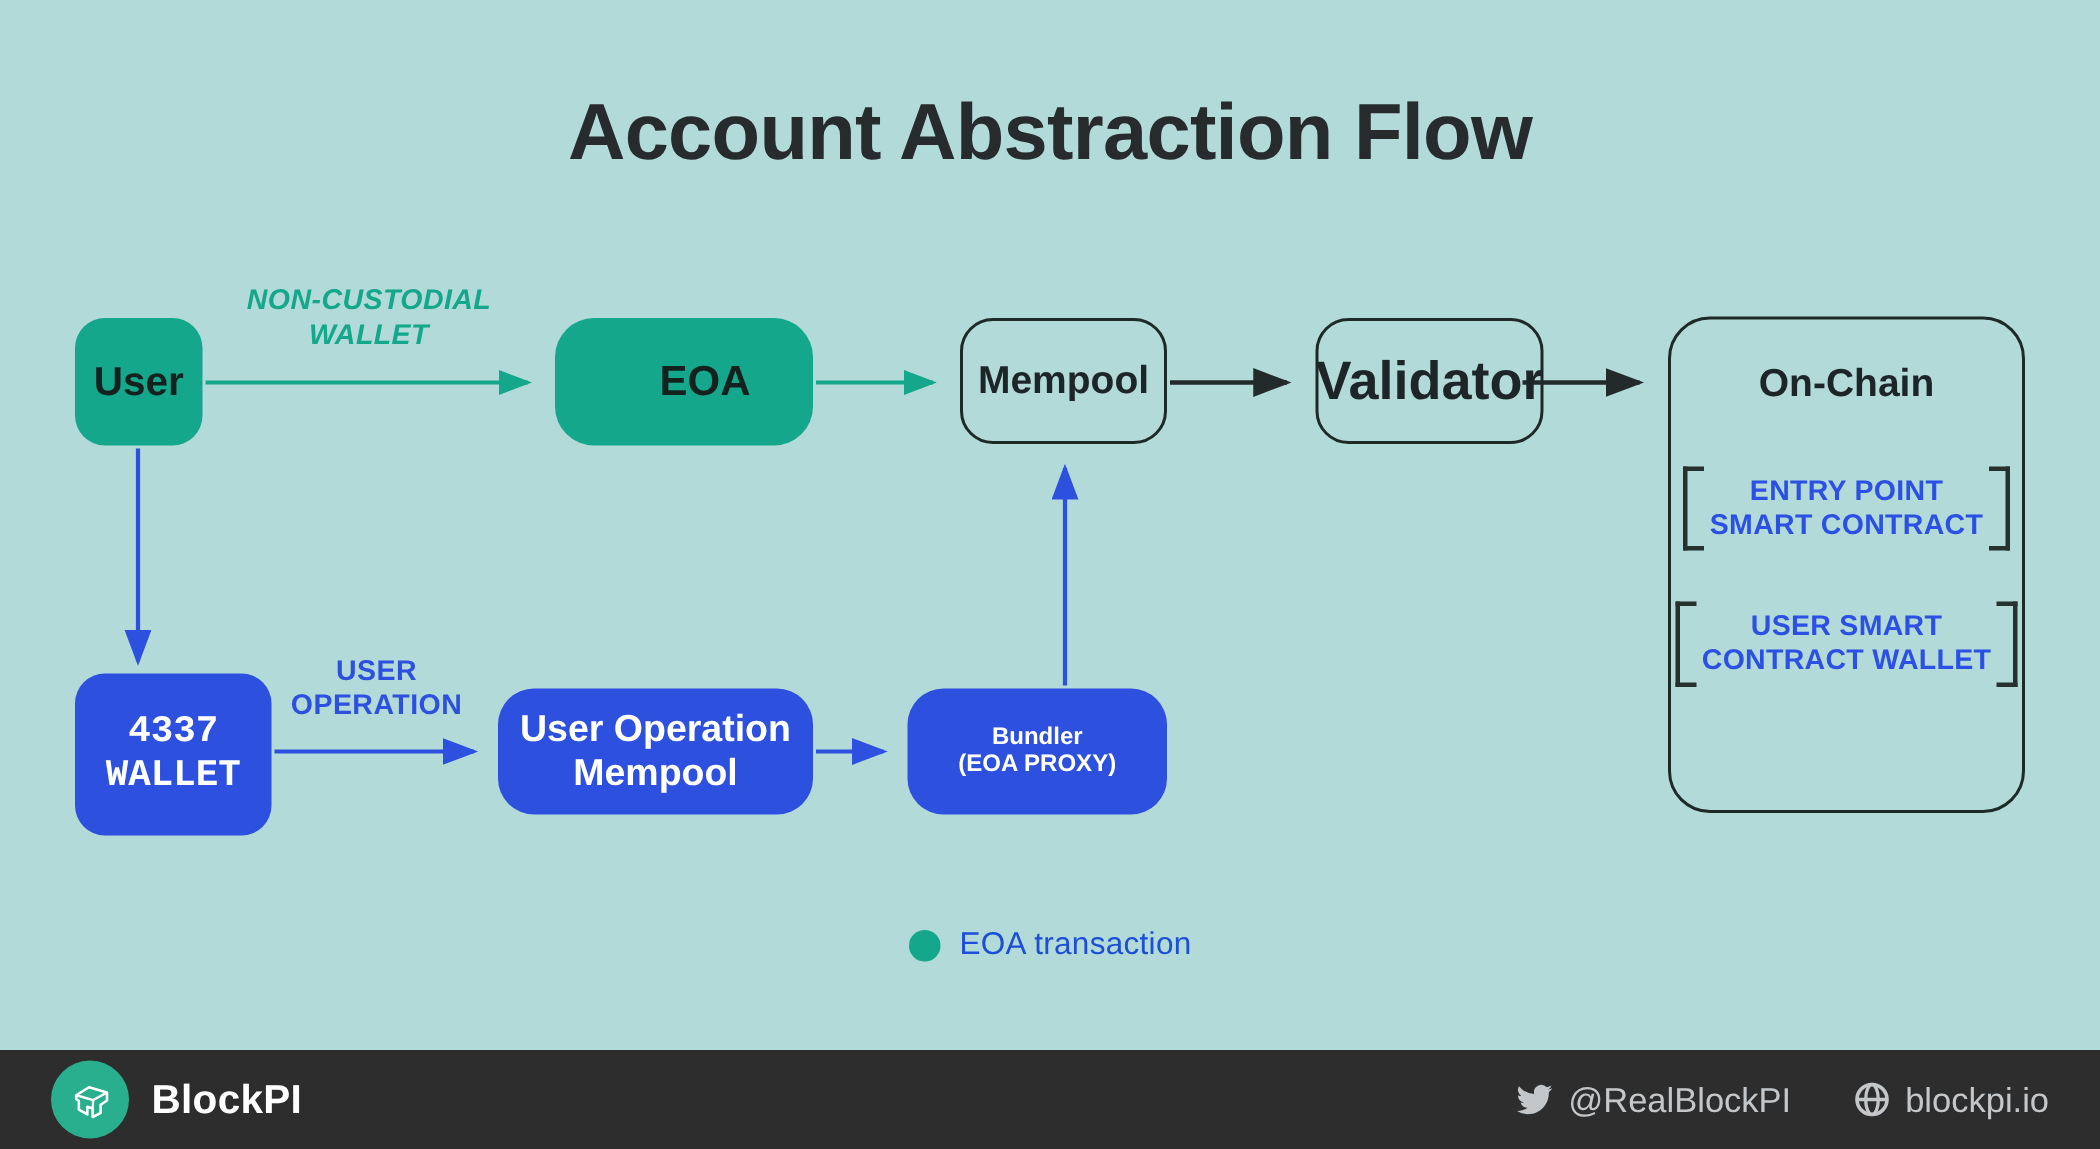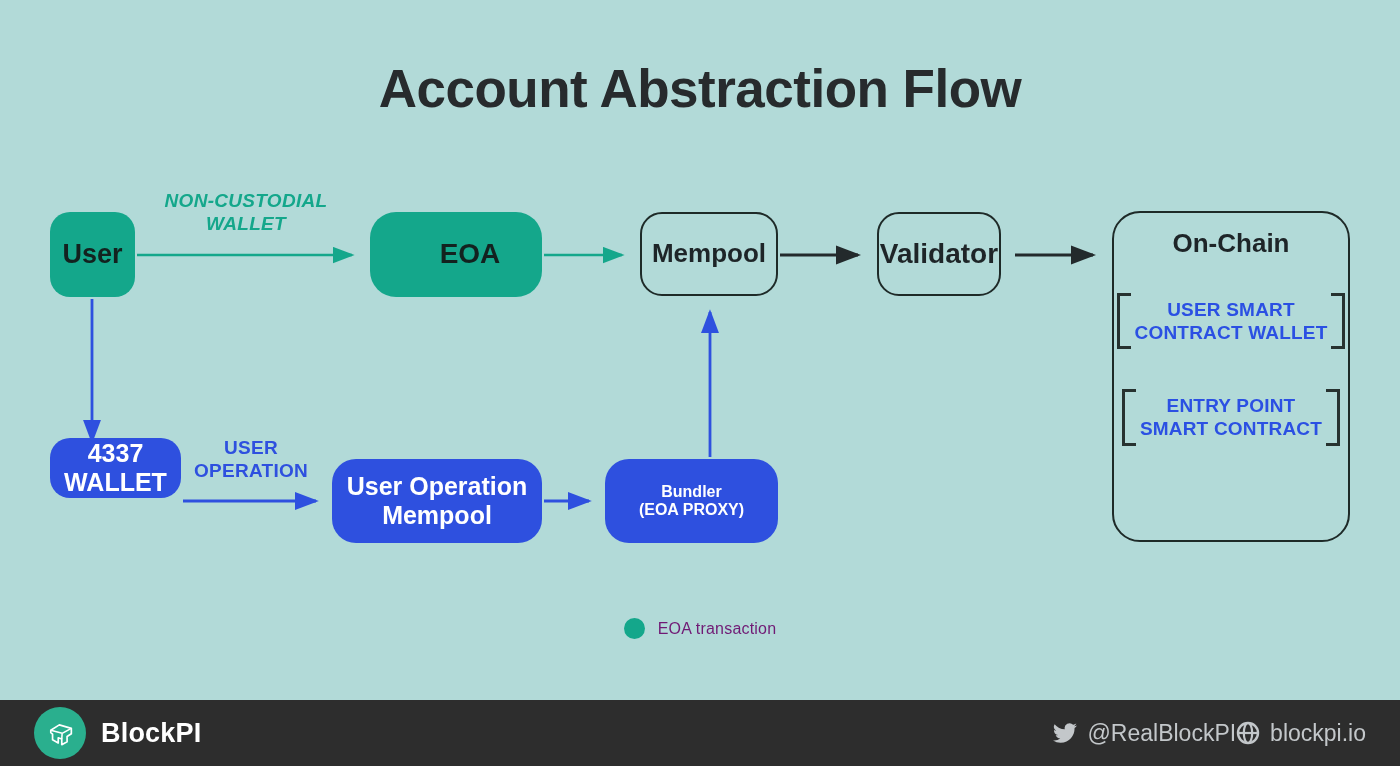--- a/index.html
+++ b/index.html
@@ -49,24 +49,24 @@
   .node.fill-blue  { background: var(--blue);  color: #ffffff; font-weight: 700; }
   .node.outline {
     background: transparent;
     border: 2.5px solid #1e2a28;
     color: #1e2528;
     font-weight: 700;
   }
   .n-user      { left: 50px;   top: 212px; width: 85px;  height: 85px;  border-radius: 20px; font-size: 27px; }
   .n-eoa       { left: 370px;  top: 212px; width: 172px; height: 85px;  border-radius: 26px; font-size: 28px; padding-left: 28px; }
   .n-mempool   { left: 640px;  top: 212px; width: 138px; height: 84px;  border-radius: 22px; font-size: 26px; }
-  .n-validator { left: 877px;  top: 212px; width: 124px; height: 84px;  border-radius: 22px; font-size: 28px; }
+  .n-validator { left: 877px;  top: 212px; width: 152px; height: 84px;  border-radius: 22px; font-size: 36px; }
   .n-onchain   { left: 1112px; top: 211px; width: 238px; height: 331px; border-radius: 28px;
-                 justify-content: flex-start; padding-top: 16px; font-size: 26px; }
-  .n-4337      { left: 50px;   top: 438px; width: 131px; height: 60px;  border-radius: 20px; font-size: 25px; }
+                 justify-content: flex-start; padding-top: 28px; font-size: 26px; }
+  .n-4337      { left: 50px;   top: 449px; width: 131px; height: 108px;  border-radius: 20px; font-size: 25px; font-family: Liberation Mono, monospace; }
   .n-uom       { left: 332px;  top: 459px; width: 210px; height: 84px;  border-radius: 24px; font-size: 25px; }
   .n-bundler   { left: 605px;  top: 459px; width: 173px; height: 84px;  border-radius: 24px; font-size: 16px; }
   
   .edge-label {
     position: absolute;
     text-align: center;
     font-weight: 700;
     font-size: 19px;
     line-height: 1.2;
     letter-spacing: 0.3px;
@@ -109,21 +109,21 @@
     left: 0;
     width: 100%;
     display: flex;
     justify-content: center;
     gap: 105px;
   }
   .legend-item { display: flex; align-items: center; gap: 13px; }
   .legend-dot  { width: 21px; height: 21px; border-radius: 50%; }
   .legend-dot.green { background: var(--green); }
   .legend-dot.blue  { background: #3c55ec; }
-  .legend-label { font-size: 16px; color: #701a75; font-weight: 400; letter-spacing: 0.2px; }
+  .legend-label { font-size: 21px; color: #1d4ed8; font-weight: 400; letter-spacing: 0.2px; }
   
   .footer {
     position: absolute;
     left: 0; bottom: 0;
     width: 100%;
     height: 66px;
     background: var(--footer-bg);
     display: flex;
     align-items: center;
     padding: 0 34px;
@@ -133,20 +133,21 @@
     width: 52px; height: 52px;
     border-radius: 50%;
     background: #2aaf8e;
     display: flex; align-items: center; justify-content: center;
   }
   .brand-name { color: #ffffff; font-size: 27px; font-weight: 700; letter-spacing: 0.2px; }
   .footer-links {
     margin-left: auto;
     display: flex;
     align-items: center;
+    gap: 42px;
     color: var(--footer-text);
     font-size: 23px;
   }
   .footer-link { display: flex; align-items: center; gap: 10px; cursor: pointer; }
 </style>
 </head>
 <body>
 
 <div class="canvas">
 
@@ -194,27 +195,27 @@
   <div class="node outline n-mempool">
     <span>Mempool</span>
   </div>
 
   <div class="node outline n-validator">
     <span>Validator</span>
   </div>
 
   <div class="node outline n-onchain">
     <span>On-Chain</span>
+    <div class="bracket-group first">
+      <span>ENTRY POINT</span><br>
+      <span>SMART CONTRACT</span>
+    </div>
     <div class="bracket-group">
       <span>USER SMART</span><br>
       <span>CONTRACT WALLET</span>
-    </div>
-    <div class="bracket-group first">
-      <span>ENTRY POINT</span><br>
-      <span>SMART CONTRACT</span>
     </div>
   </div>
 
   <div class="node fill-blue n-4337">
     <span>4337</span>
     <span>WALLET</span>
   </div>
 
   <div class="node fill-blue n-uom">
     <span>User Operation</span>

